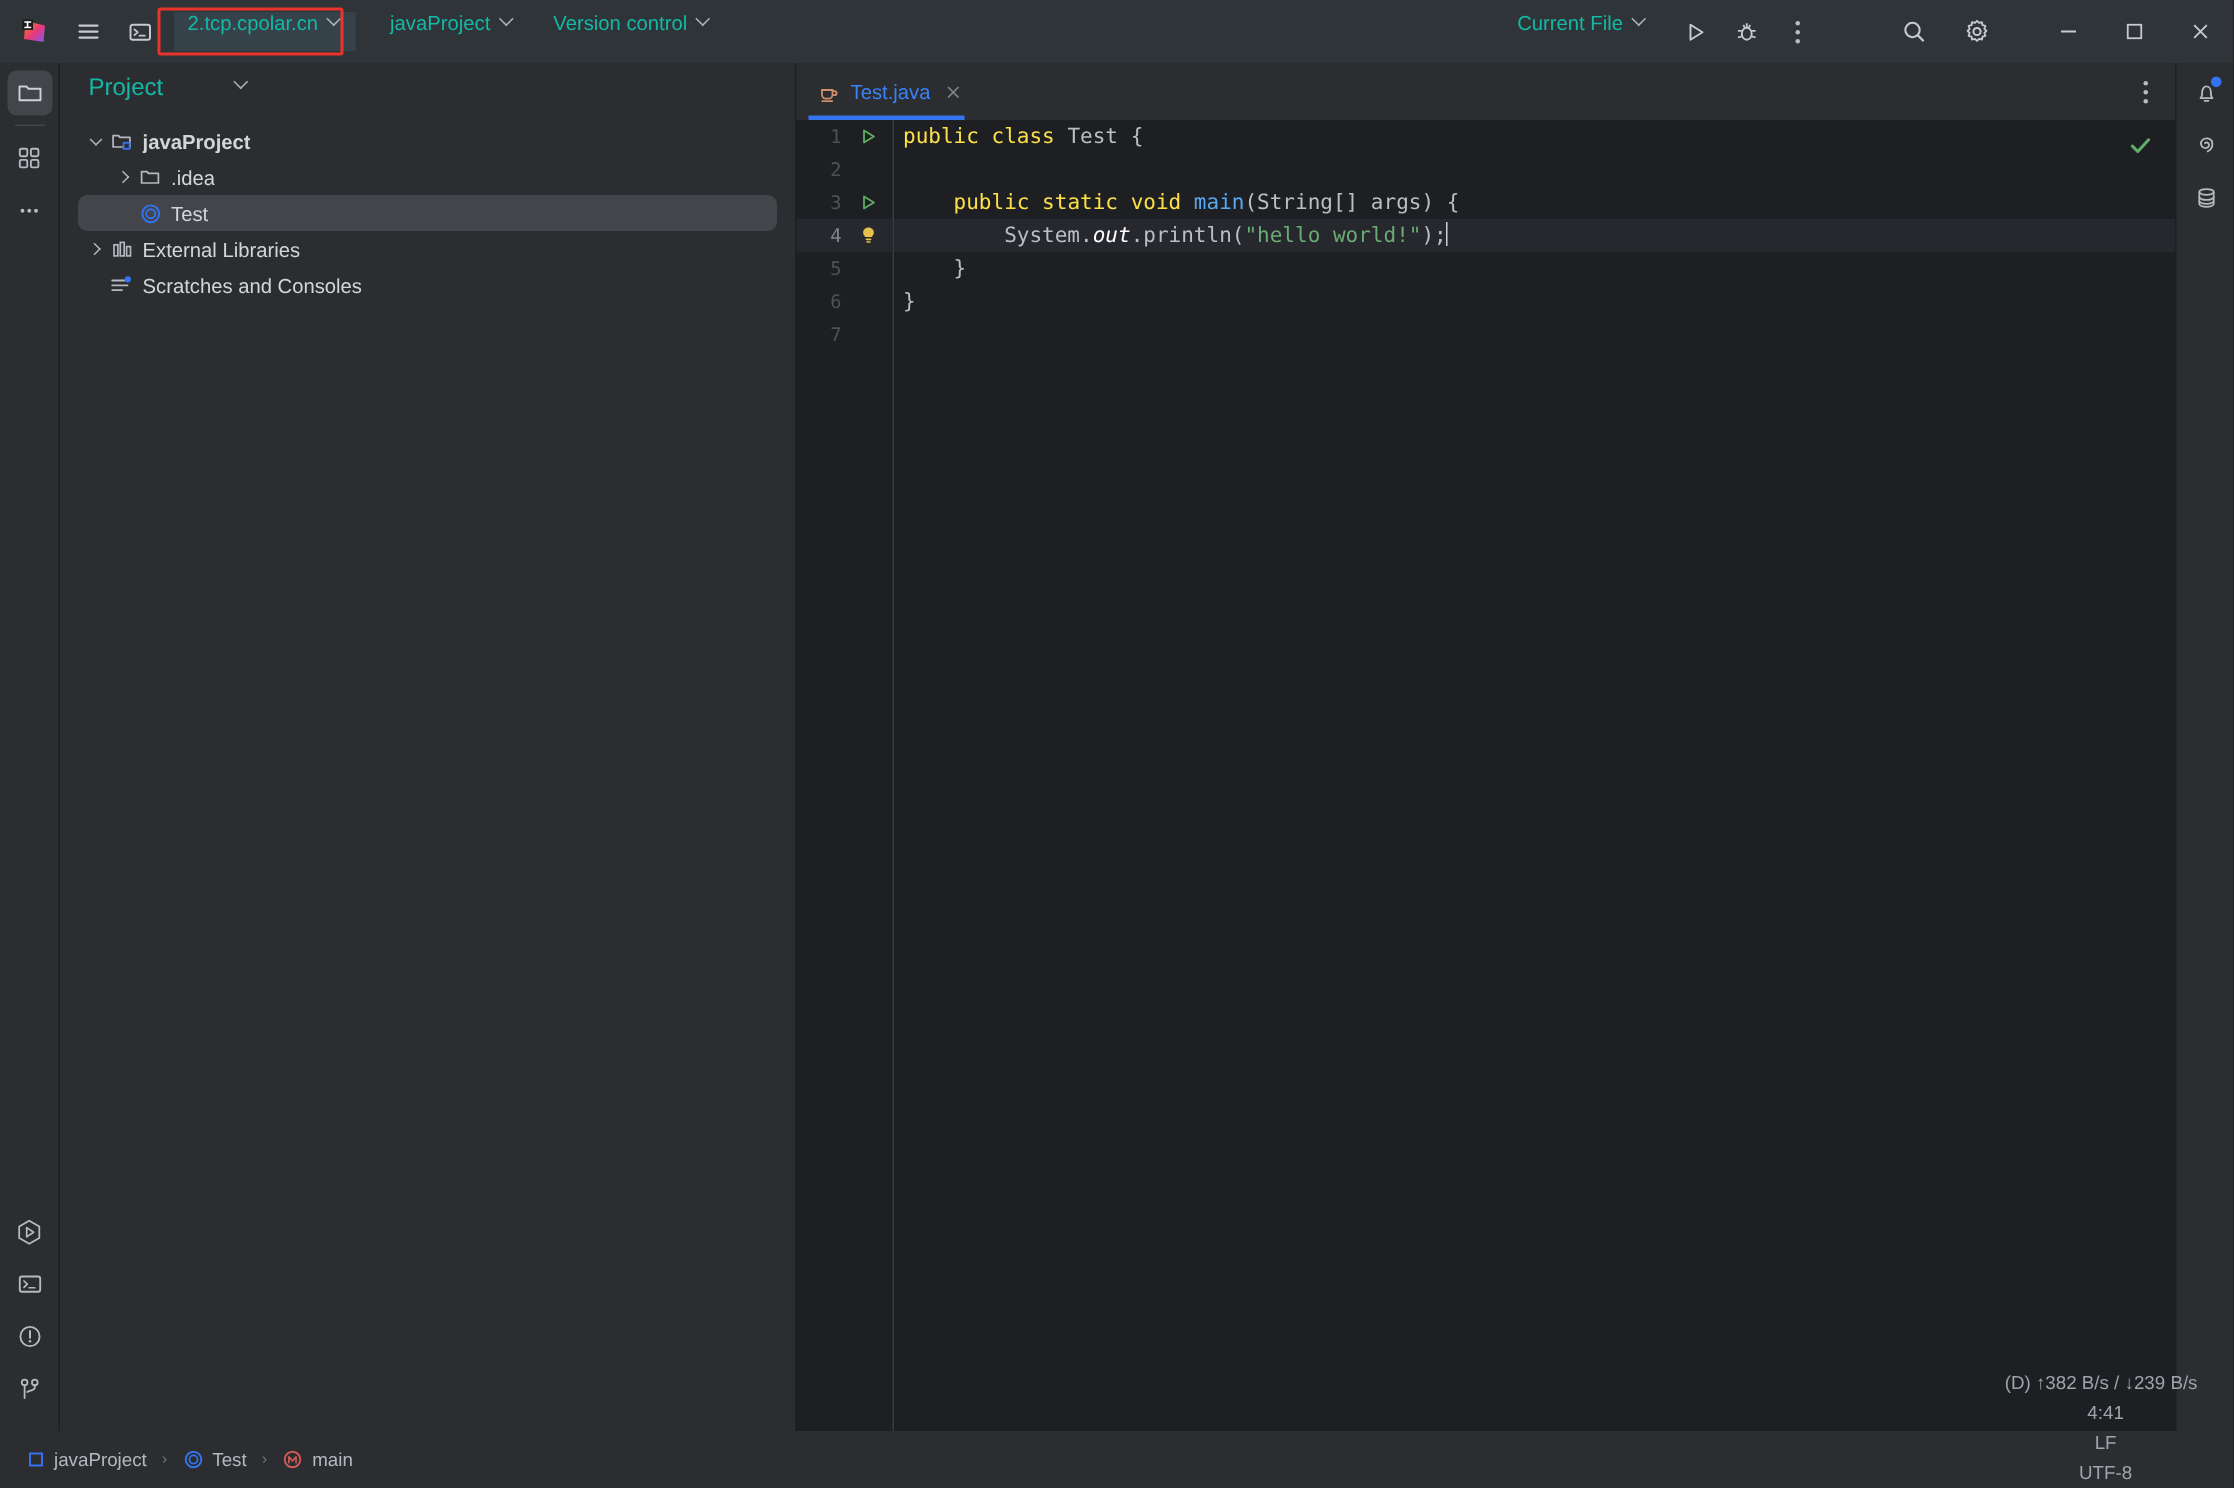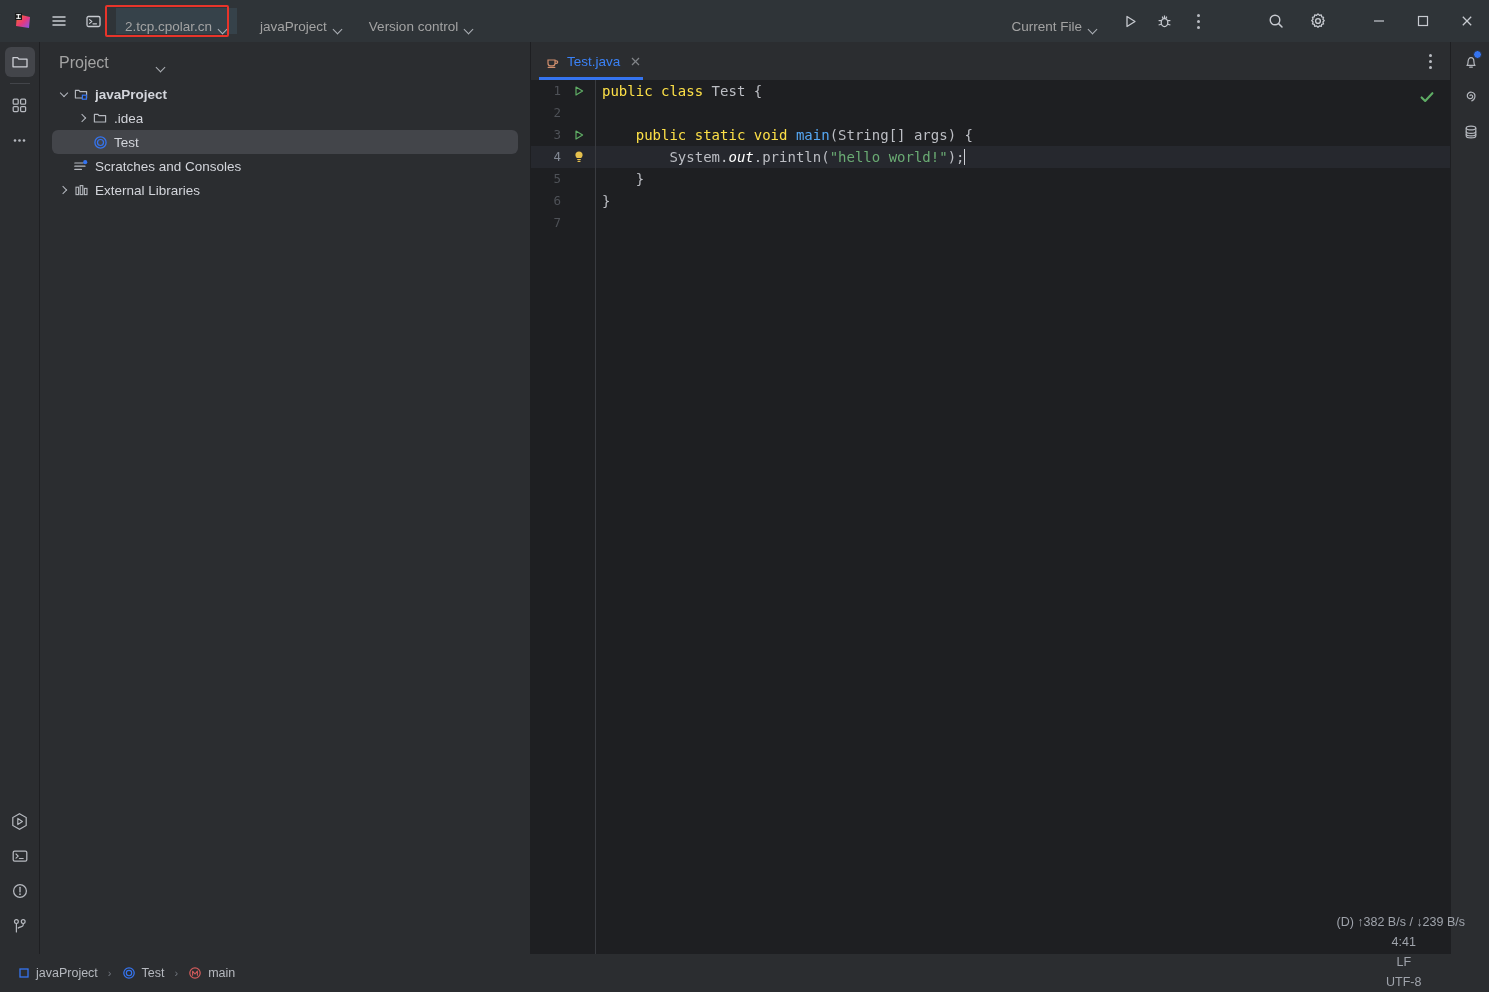--- a/index.html
+++ b/index.html
@@ -20,23 +20,23 @@
     display:flex;align-items:center;
     box-sizing:border-box;padding:0 0 0 8px;
   }
   .tb-left{display:flex;align-items:center;gap:0;}
   .tb-iconbtn{
     width:34px;height:30px;display:flex;align-items:center;justify-content:center;
     border-radius:5px;cursor:pointer;
   }
   .tb-logo{width:30px;height:30px;display:flex;align-items:center;justify-content:center;margin-right:4px;}
   .chip{
-    display:flex;align-items:flex-end;gap:7px;
+    display:flex;align-items:flex-start;gap:7px;
     height:26px;padding:0 9px;border-radius:0;cursor:pointer;
-    color:#a3a3a3;font-size:13.5px;white-space:nowrap;
+    color:#14b8a6;font-size:13.5px;white-space:nowrap;
   }
   .chip.project-chip{background:#36424a;}
   .chevd{display:inline-block;width:9px;height:9px;position:relative;opacity:.85;}
   .chevd::before{
     content:"";position:absolute;left:0;top:1px;width:6px;height:6px;
     border-right:1.4px solid #c2c6cc;border-bottom:1.4px solid #c2c6cc;
     transform:rotate(45deg);
   }
   
   .annot-box{
@@ -433,46 +433,46 @@
       <div class="row selected" style="padding-left:39px;">
         <span class="tic">
           <svg width="15" height="15" viewBox="0 0 15 15">
             <circle cx="7.5" cy="7.5" r="5.6" fill="none" stroke="#3574f0" stroke-width="1.3"></circle>
             <circle cx="7.5" cy="7.5" r="3" fill="none" stroke="#3574f0" stroke-width="1.2"></circle>
           </svg>
         </span>
         <span class="lbl">Test</span>
       </div>
 
+      <div class="row" style="padding-left:4px;">
+        <span class="arrow closed">
+            <i></i>
+          </span>
+        <span class="tic">
+          <svg width="15" height="15" viewBox="0 0 15 15">
+            <rect x="2" y="4.2" width="2.6" height="7.4" fill="none" stroke="#b6b9bf" stroke-width="1.1"></rect>
+            <rect x="6.2" y="2.6" width="2.6" height="9" fill="none" stroke="#b6b9bf" stroke-width="1.1"></rect>
+            <rect x="10.4" y="5.4" width="2.6" height="6.2" fill="none" stroke="#b6b9bf" stroke-width="1.1"></rect>
+          </svg>
+        </span>
+        <span class="lbl">External Libraries</span>
+      </div>
+
       <div class="row" style="padding-left:20px;">
         <span class="tic">
           <svg width="16" height="15" viewBox="0 0 16 15">
             <g stroke="#b6b9bf" stroke-width="1.2" stroke-linecap="round">
               <line x1="1.8" y1="4" x2="10" y2="4"></line>
               <line x1="1.8" y1="7.2" x2="12" y2="7.2"></line>
               <line x1="1.8" y1="10.4" x2="8.4" y2="10.4"></line>
             </g>
             <circle cx="12.2" cy="3.2" r="2.1" fill="#3574f0"></circle>
           </svg>
         </span>
         <span class="lbl">Scratches and Consoles</span>
-      </div>
-
-      <div class="row" style="padding-left:4px;">
-        <span class="arrow closed">
-            <i></i>
-          </span>
-        <span class="tic">
-          <svg width="15" height="15" viewBox="0 0 15 15">
-            <rect x="2" y="4.2" width="2.6" height="7.4" fill="none" stroke="#b6b9bf" stroke-width="1.1"></rect>
-            <rect x="6.2" y="2.6" width="2.6" height="9" fill="none" stroke="#b6b9bf" stroke-width="1.1"></rect>
-            <rect x="10.4" y="5.4" width="2.6" height="6.2" fill="none" stroke="#b6b9bf" stroke-width="1.1"></rect>
-          </svg>
-        </span>
-        <span class="lbl">External Libraries</span>
       </div>
     </div>
   </div>
 
   <div class="editor-wrap">
 
     <div class="tabbar">
       <div class="tab active">
         <span>
           <svg width="15" height="15" viewBox="0 0 15 15">

